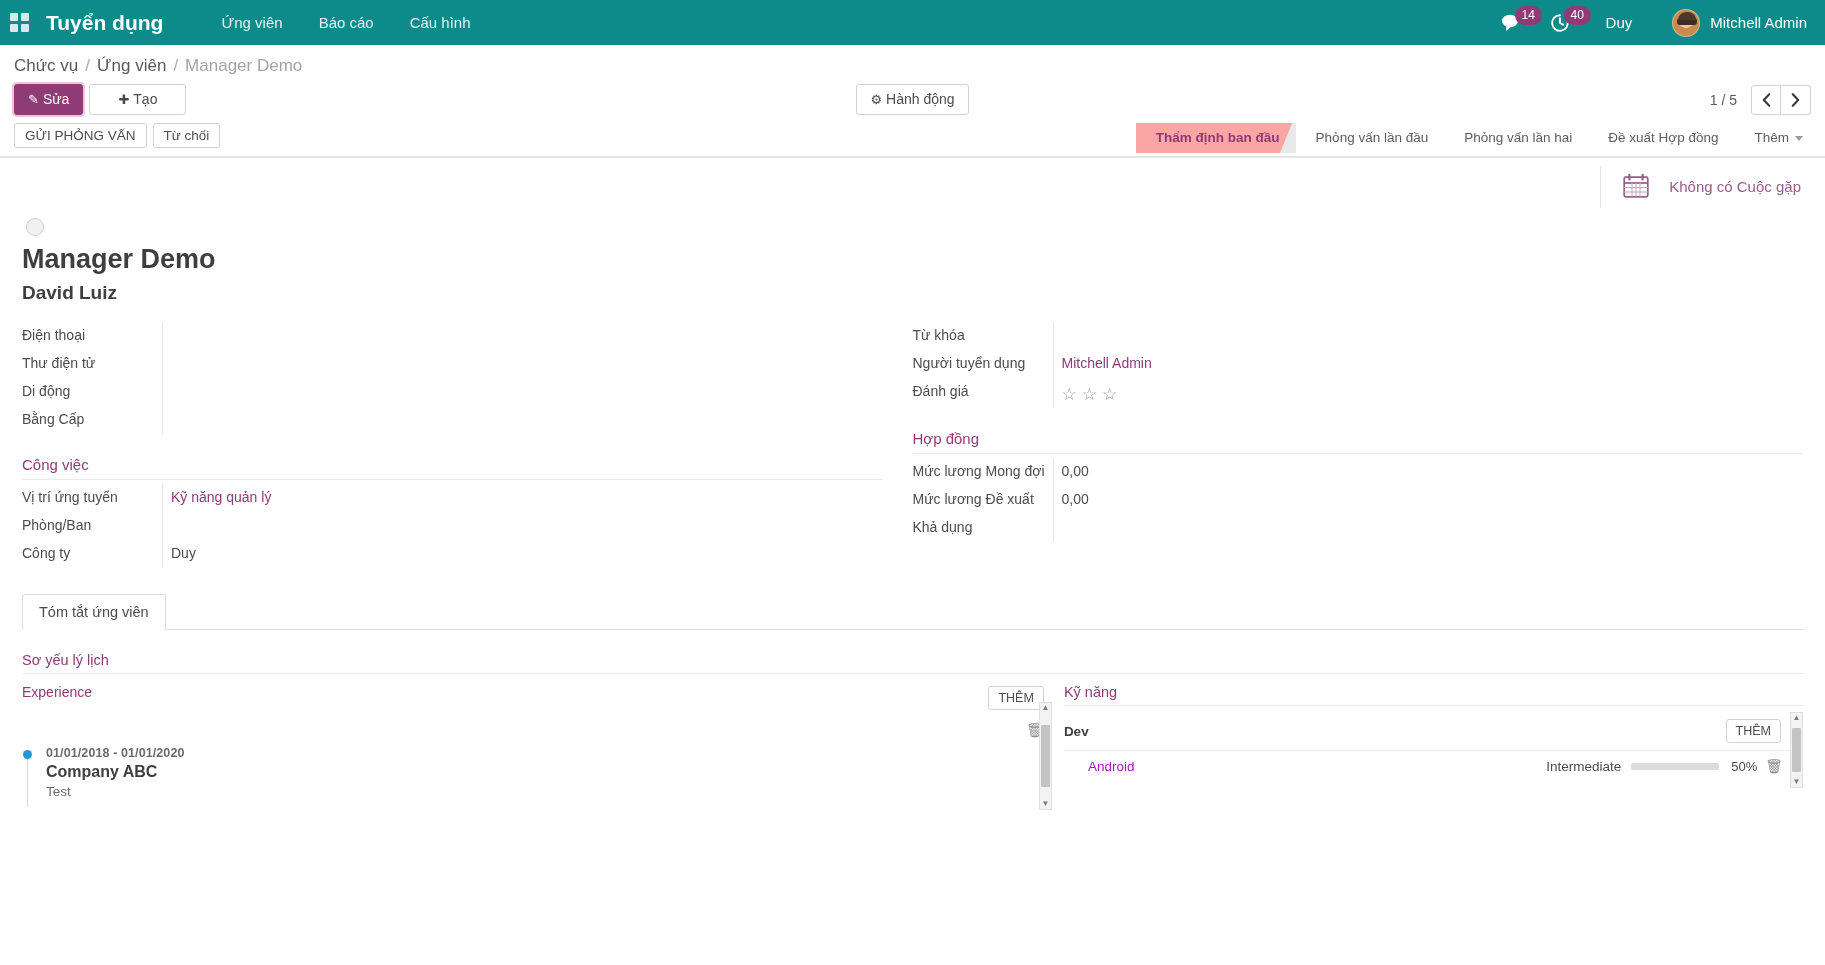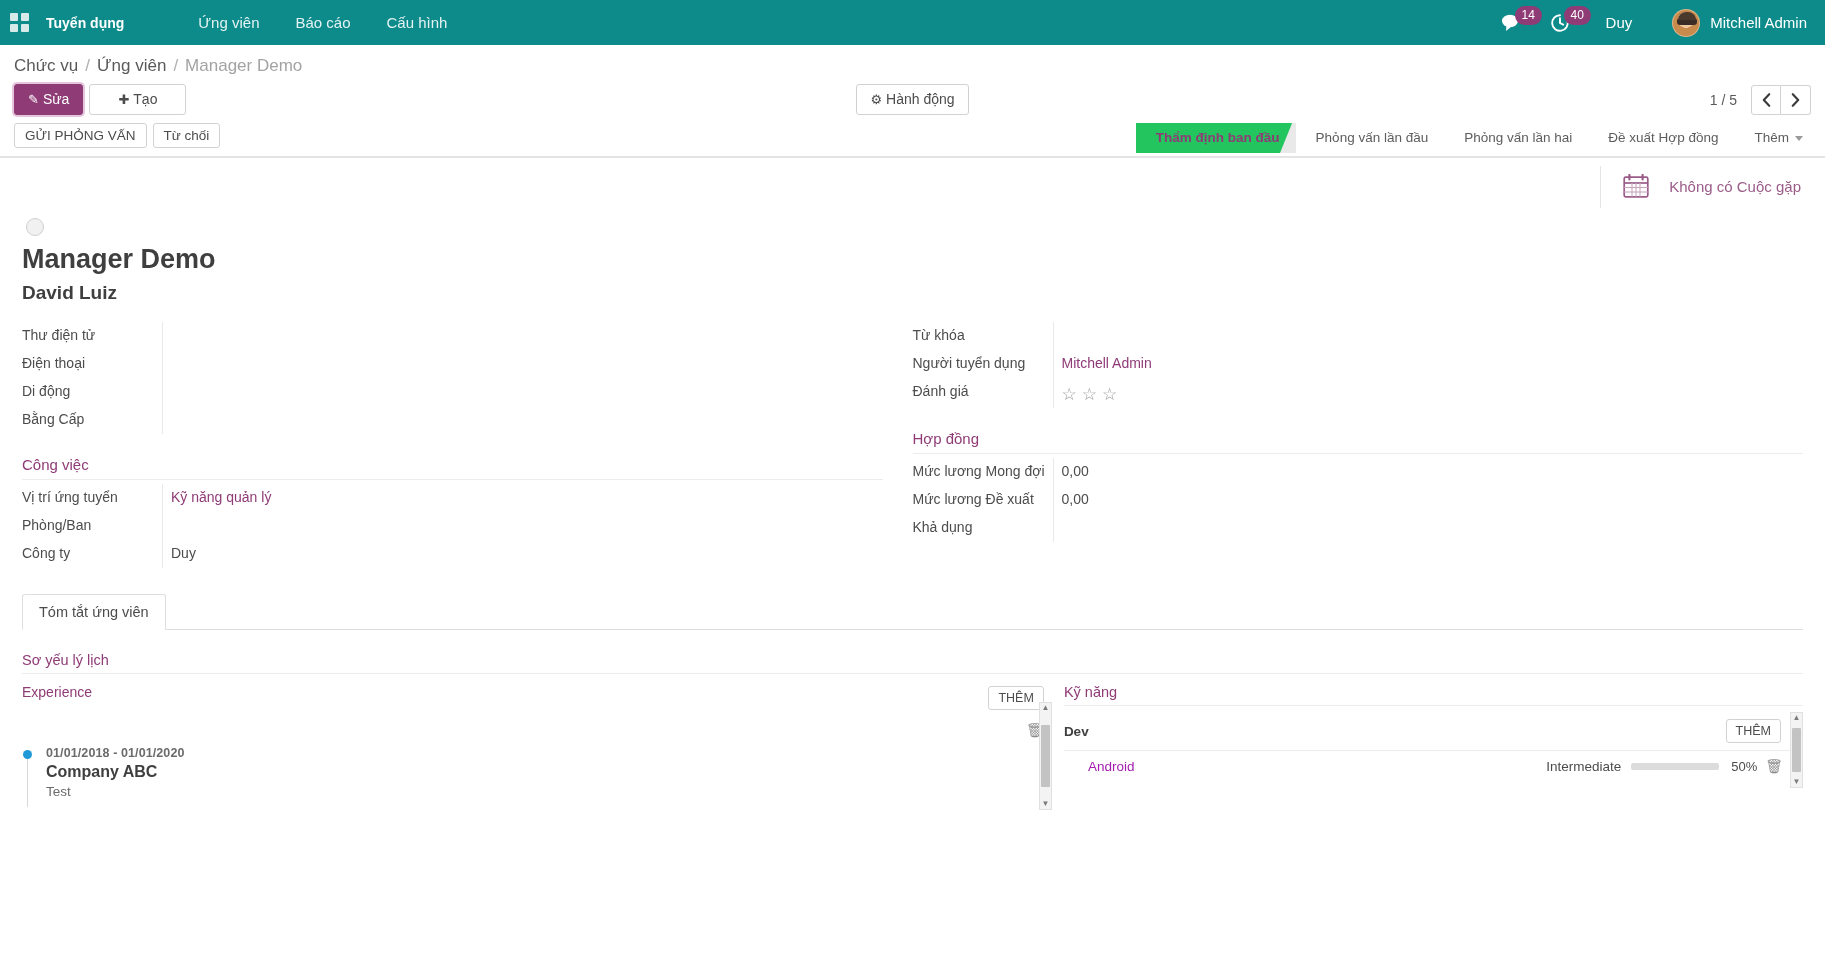--- a/index.html
+++ b/index.html
@@ -26,23 +26,23 @@
     width: 20px; height: 20px;
     display: grid;
     grid-template-columns: 8px 8px;
     grid-template-rows: 8px 8px;
     gap: 3px;
     margin-right: 16px;
     cursor: pointer;
   }
   .apps-grid i { background: #d7eaea; display: block; border-radius: 1px; }
   .brand {
-    font-size: 14px;
+    font-size: 21px;
     font-weight: bold;
-    margin-right: 56px;
+    margin-right: 40px;
     white-space: nowrap;
     color: #ffffff;
   }
   .nav-menu { display: flex; align-items: center; gap: 0px; }
   .nav-menu a {
     color: #e3f2f2;
     text-decoration: none;
     font-size: 15px;
     padding: 0 18px;
     white-space: nowrap;
@@ -192,21 +192,21 @@
     position: absolute;
     right: -1px; top: 0;
     width: 16px; height: 100%;
     background: transparent;
     border-right: 1px solid #dedede;
     transform: skewX(-22deg);
     transform-origin: bottom right;
     pointer-events: none;
   }
   .stage.active {
-    background: #22c55e;
+    background: #fca5a5;
     color: #8f3b76;
     font-weight: bold;
   }
   .stage.active::after { background: #e9e9e9; border-right-color: #e9e9e9; }
   .stage.more { color: #5d5d5d; padding-right: 8px; }
   .stage.more::after { display: none; }
   .caret-dn {
     display: inline-block; margin-left: 6px;
     border-left: 4px solid transparent; border-right: 4px solid transparent;
     border-top: 5px solid #9a9a9a;
@@ -490,25 +490,25 @@
 
   <div class="sheet">
     <div class="avatar-circle"></div>
     <h1 class="rec-title">Manager Demo</h1>
     <h2 class="rec-sub">David Luiz</h2>
 
     <div class="cols">
 
       <div class="col left">
         <div class="frow">
+          <div class="flabel">Điện thoại</div>
+          <div class="fvalue"></div>
+        </div>
+        <div class="frow">
           <div class="flabel">Thư điện tử</div>
-          <div class="fvalue"></div>
-        </div>
-        <div class="frow">
-          <div class="flabel">Điện thoại</div>
           <div class="fvalue"></div>
         </div>
         <div class="frow">
           <div class="flabel">Di động</div>
           <div class="fvalue"></div>
         </div>
         <div class="frow">
           <div class="flabel">Bằng Cấp</div>
           <div class="fvalue"></div>
         </div>

